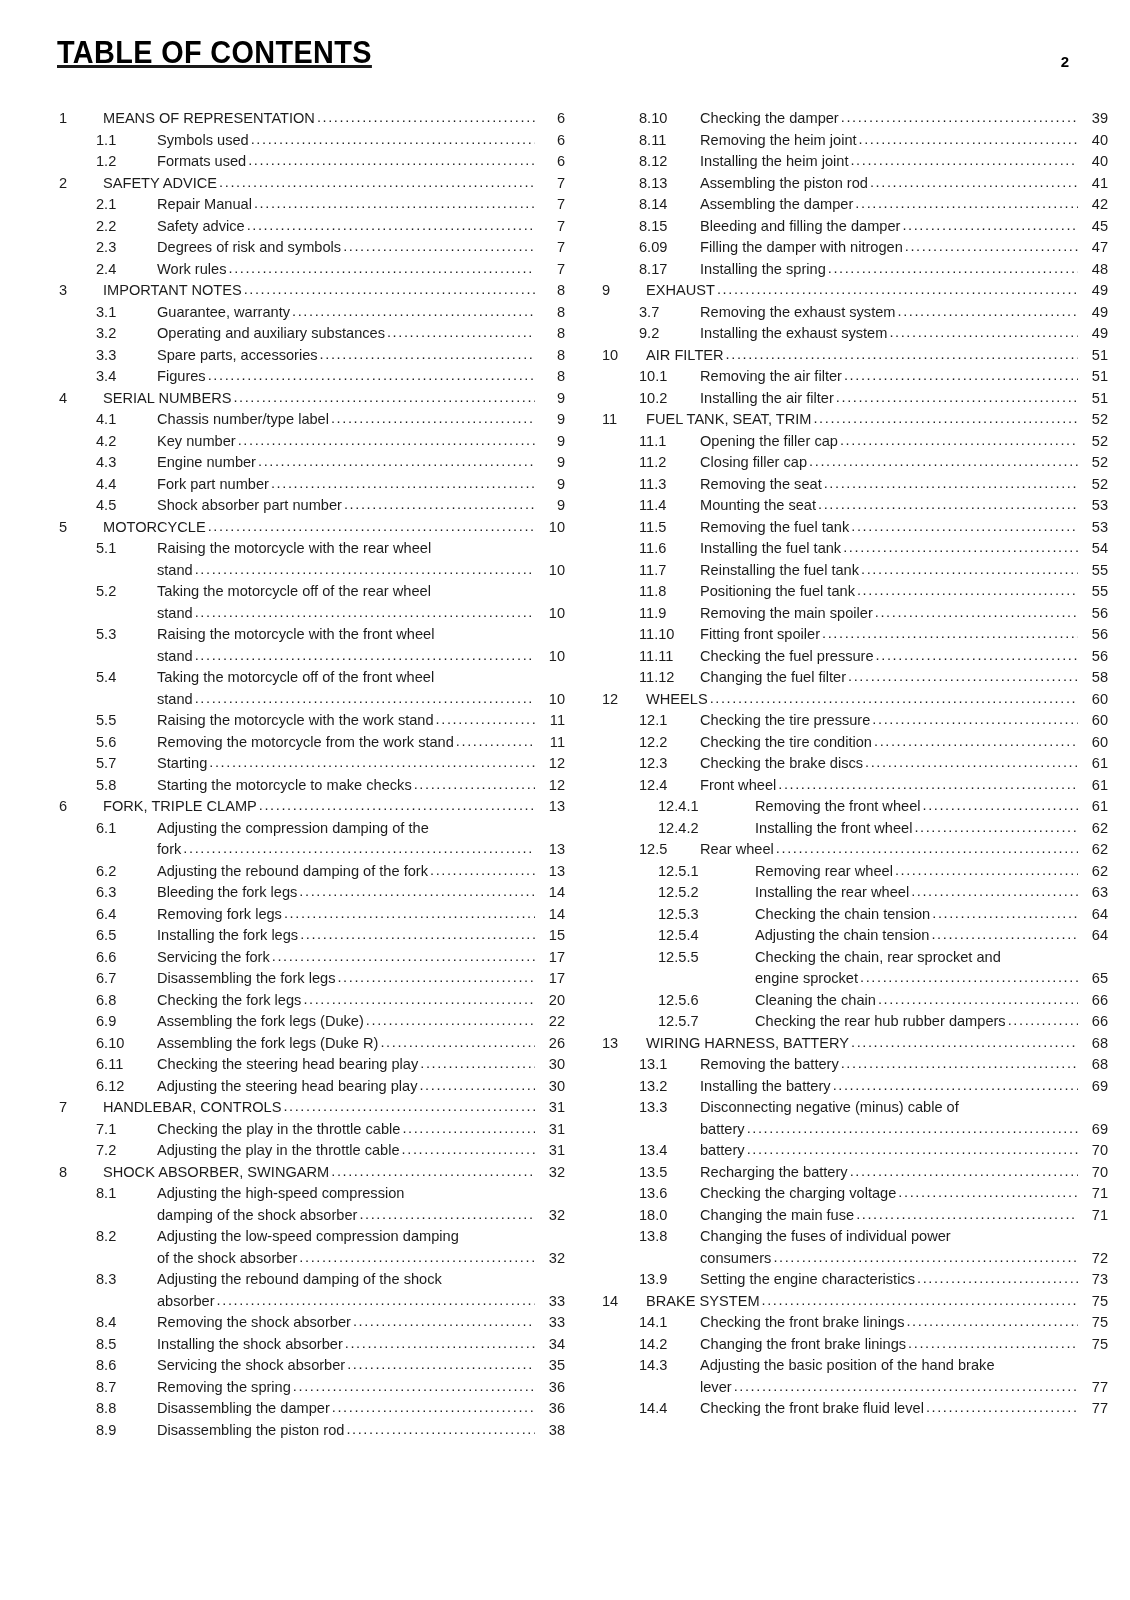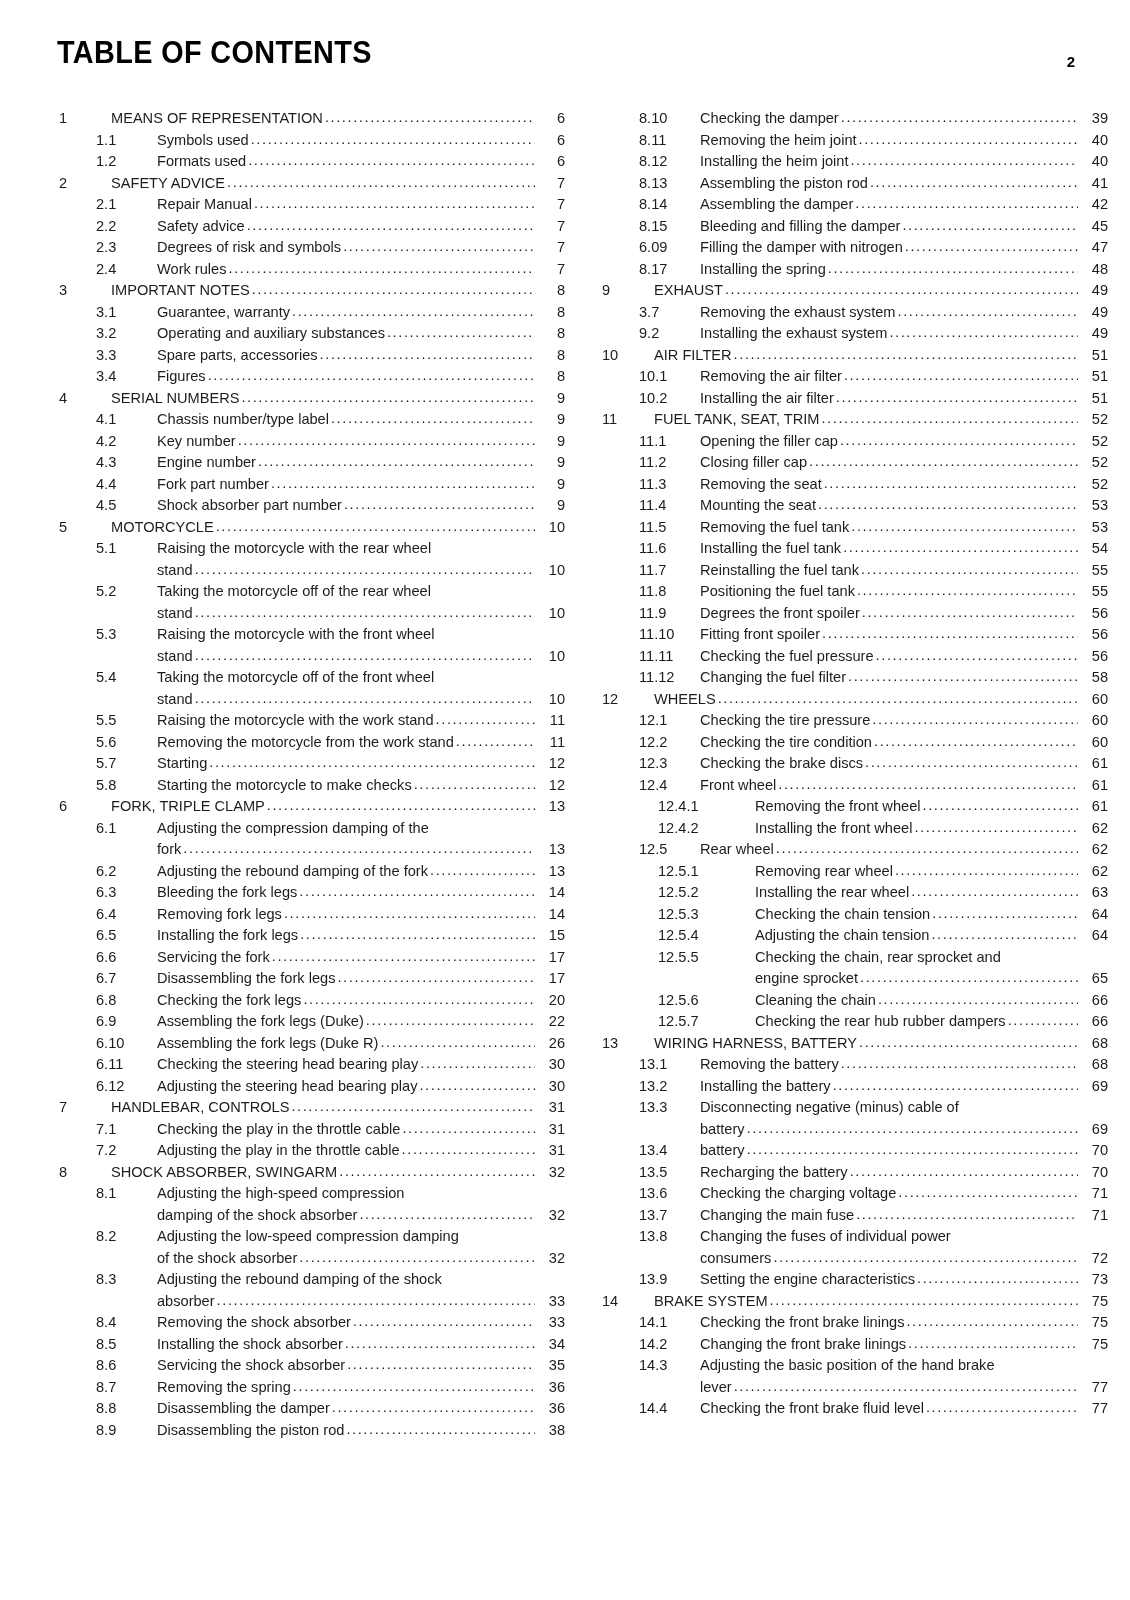--- a/index.html
+++ b/index.html
@@ -20,22 +20,23 @@
     width: 1130px;
     height: 1600px;
     box-sizing: border-box;
     padding: 0;
   }
   
   .header {
     position: absolute;
     top: 36px;
     left: 57px;
-    right: 55px;
+    right: 61px;
     height: 46px;
+    text-decoration: underline;
   }
   .doc-title {
     font-size: 31px;
     font-weight: bold;
     letter-spacing: 0.4px;
     color: #000;
     font-stretch: condensed;
     transform: scaleX(0.93);
     transform-origin: left center;
     white-space: nowrap;
@@ -73,21 +74,21 @@
     line-height: 21.5px;
     color: #1c1c1c;
     white-space: nowrap;
   }
   .num {
     flex: 0 0 auto;
     text-align: left;
   }
   
   .lvl1 > .num { width: 40px; padding-left: 2px; }
-  .lvl1 > .body { margin-left: 12px; }
+  .lvl1 > .body { margin-left: 4px; }
 
   
   .lvl2 > .num { width: 61px; margin-left: 39px; }
   .lvl2 > .body { margin-left: 0px; }
 
   
   .lvl3 > .num { width: 85px; margin-left: 58px; }
   .lvl3 > .body { margin-left: 12px; }
 
   .body {
@@ -931,21 +932,21 @@
               <span class="label">Positioning the fuel tank</span>
               <span class="leader"></span>
               <span class="pg">55</span>
             </div>
           </div>
         </div>
         <div class="entry lvl2">
           <div class="num">11.9</div>
           <div class="body">
             <div class="line">
-              <span class="label">Degrees the front spoiler</span>
+              <span class="label">Removing the main spoiler</span>
               <span class="leader"></span>
               <span class="pg">56</span>
             </div>
           </div>
         </div>
         <div class="entry lvl2">
           <div class="num">11.10</div>
           <div class="body">
             <div class="line">
               <span class="label">Fitting front spoiler</span>
@@ -1194,21 +1195,21 @@
           <div class="num">13.6</div>
           <div class="body">
             <div class="line">
               <span class="label">Checking the charging voltage</span>
               <span class="leader"></span>
               <span class="pg">71</span>
             </div>
           </div>
         </div>
         <div class="entry lvl2">
-          <div class="num">13.7</div>
+          <div class="num">18.0</div>
           <div class="body">
             <div class="line">
               <span class="label">Changing the main fuse</span>
               <span class="leader"></span>
               <span class="pg">71</span>
             </div>
           </div>
         </div>
         <div class="entry lvl2">
           <div class="num">13.8</div>

